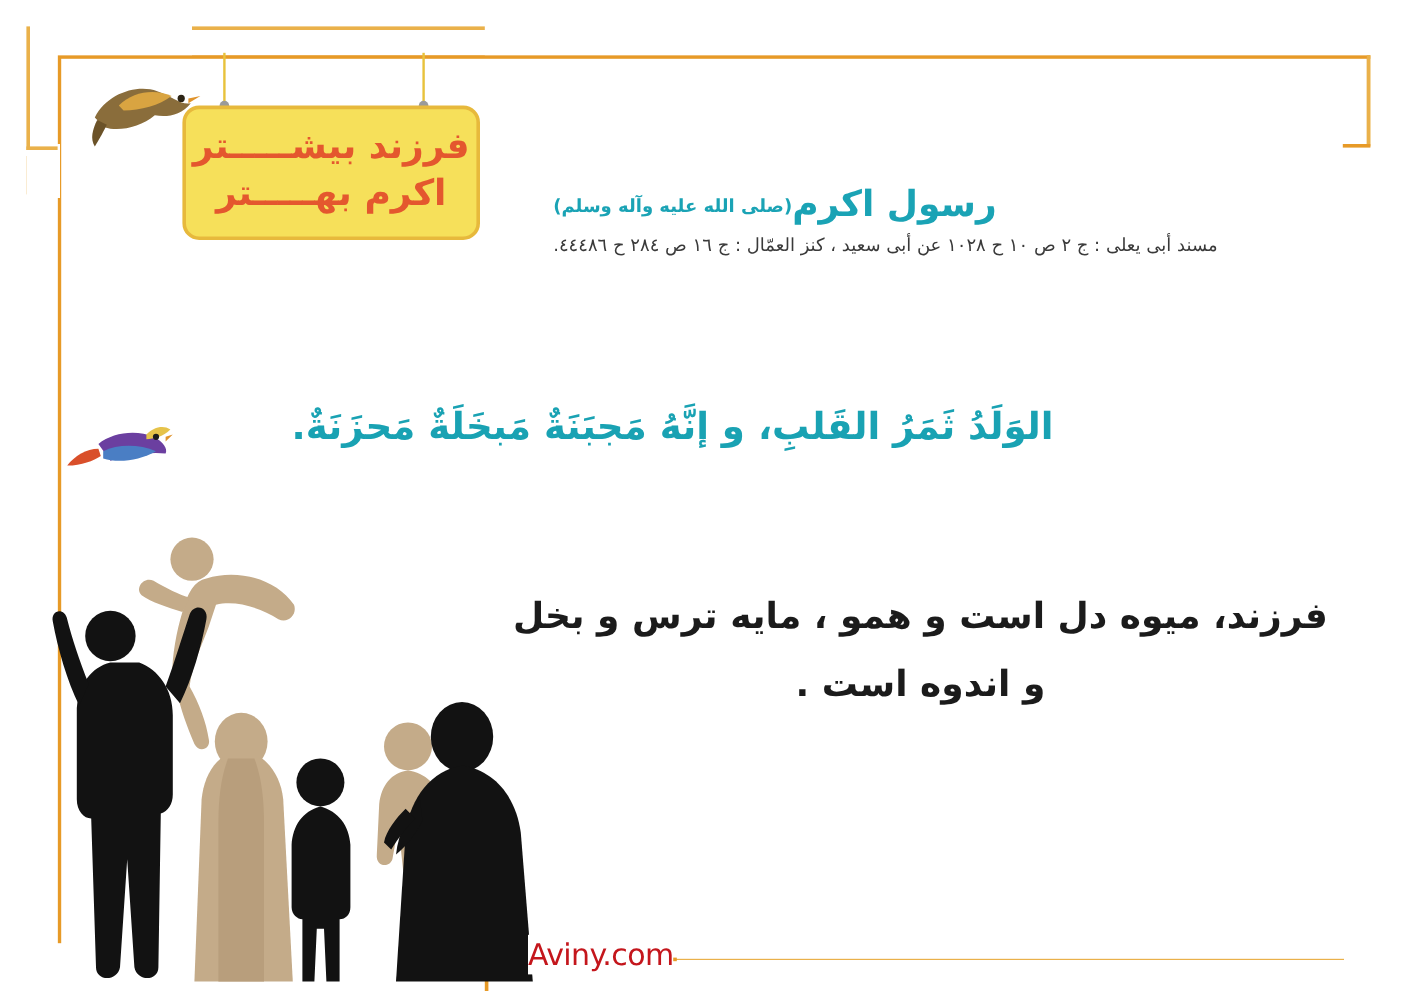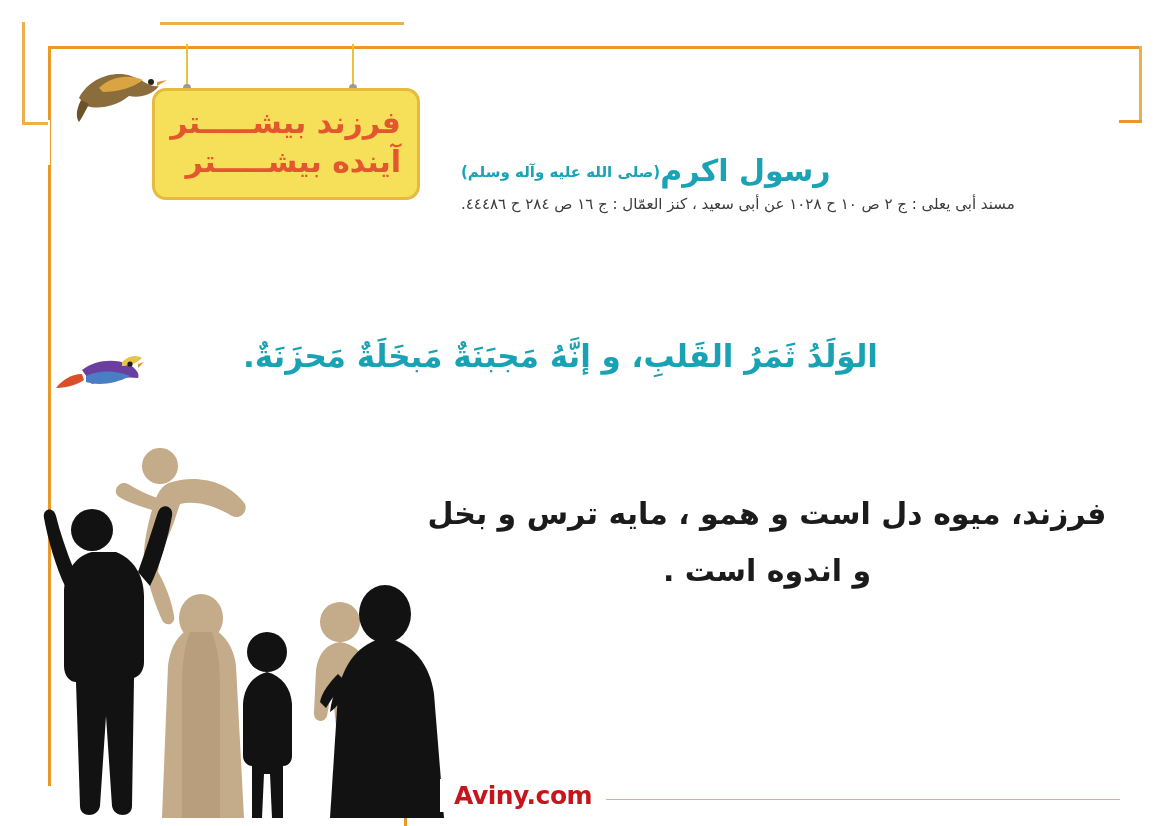--- a/index.html
+++ b/index.html
@@ -32,28 +32,28 @@
     left:48px;top:46px;width:1098px;height:760px;
     border-color:#e79a27;
   }
   
   .mask{position:absolute;background:#ffffff;pointer-events:none;}
 
   
   .banner{
     position:absolute;
     left:152px;top:88px;
-    width:268px;height:112px;
+    width:248px;height:112px;
     background:#f6e05a;
     border:3px solid #e7b93c;
     border-radius:14px;
     box-sizing:border-box;
     display:flex;
     flex-direction:column;
-    align-items:flex-start;
+    align-items:center;
     justify-content:center;
     padding:4px 16px 8px 16px;
     gap:2px;
   }
   .banner-line{
     color:#e4572e;
     font-weight:bold;
     font-size:30px;
     line-height:1.25;
     letter-spacing:-1px;
@@ -131,23 +131,23 @@
     direction:rtl;
     text-align:center;
     line-height:1.9;
   }
 
   
   .brand{
     position:absolute;
     left:440px;bottom:14px;
     background:#ffffff;
-    padding:2px 14px;
+    padding:2px 0;
     font-size:25px;
-    font-weight:bold;
+    font-weight:normal;
     color:#c4161c;
     direction:ltr;
     letter-spacing:-0.5px;
   }
 
   
   .art{
     position:absolute;
     left:40px;bottom:0;
     width:420px;height:400px;
@@ -183,21 +183,21 @@
   <div style="position:absolute;left:404px;top:798px;width:3px;height:28px;background:#e79a27;"></div>
   <div style="position:absolute;left:404px;top:798px;width:160px;height:3px;background:#e79a27;"></div>
 
   <div class="string s1"></div>
   <div class="string s2"></div>
   <div class="string-dot d1"></div>
   <div class="string-dot d2"></div>
 
   <div class="banner">
     <div class="banner-line l1">فرزند بیشـــــتر</div>
-    <div class="banner-line l2">آینده بیشـــــتر</div>
+    <div class="banner-line l2">اکرم بهـــــتر</div>
   </div>
 
   <svg class="bird bird-top" viewBox="0 0 110 70" xmlns="http://www.w3.org/2000/svg">
     <path d="M20 40 C30 20, 55 12, 72 18 C84 22, 92 30, 100 28 C92 38, 80 40, 70 38 C58 48, 40 52, 28 48 Z" fill="#8a6d3b"></path>
     <path d="M40 30 C52 18, 70 16, 84 22 C74 30, 58 34, 44 34 Z" fill="#d9a441"></path>
     <path d="M22 42 C18 50, 16 58, 20 64 C24 58, 28 50, 30 46 Z" fill="#6b5228"></path>
     <circle cx="92" cy="24" r="3" fill="#2c2416"></circle>
     <path d="M98 24 L108 22 L98 28 Z" fill="#e0932b"></path>
   </svg>
 

